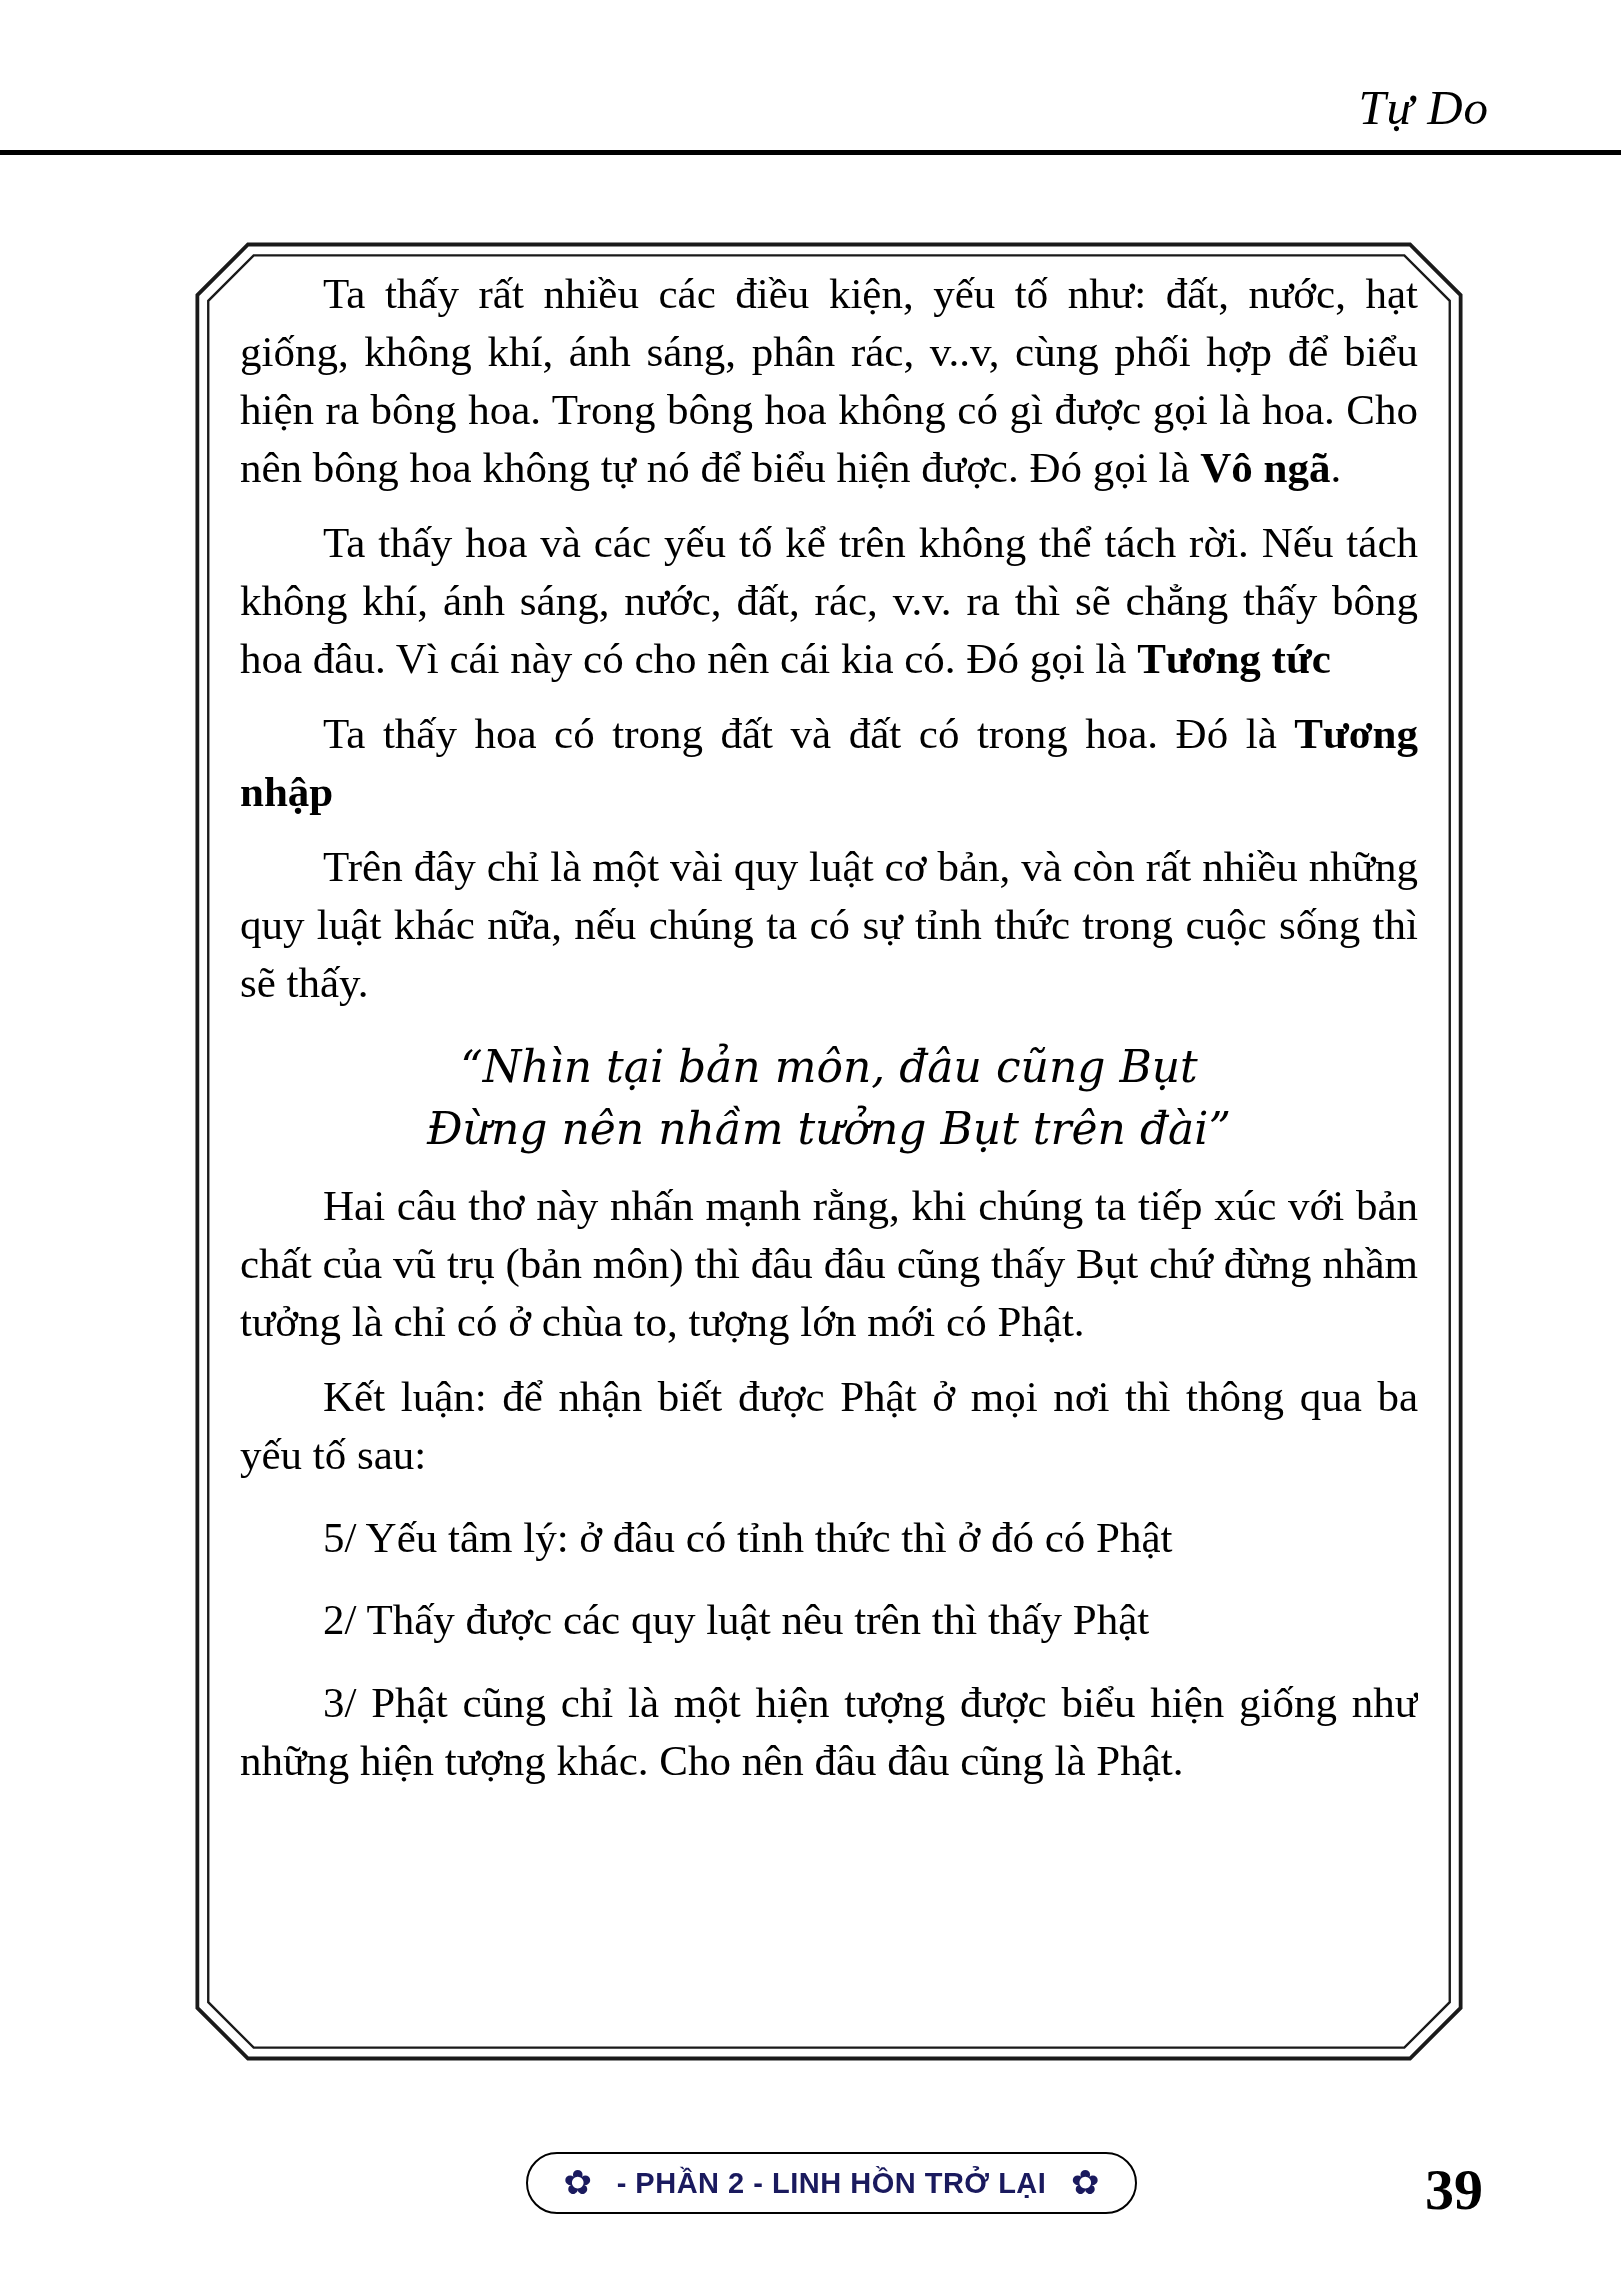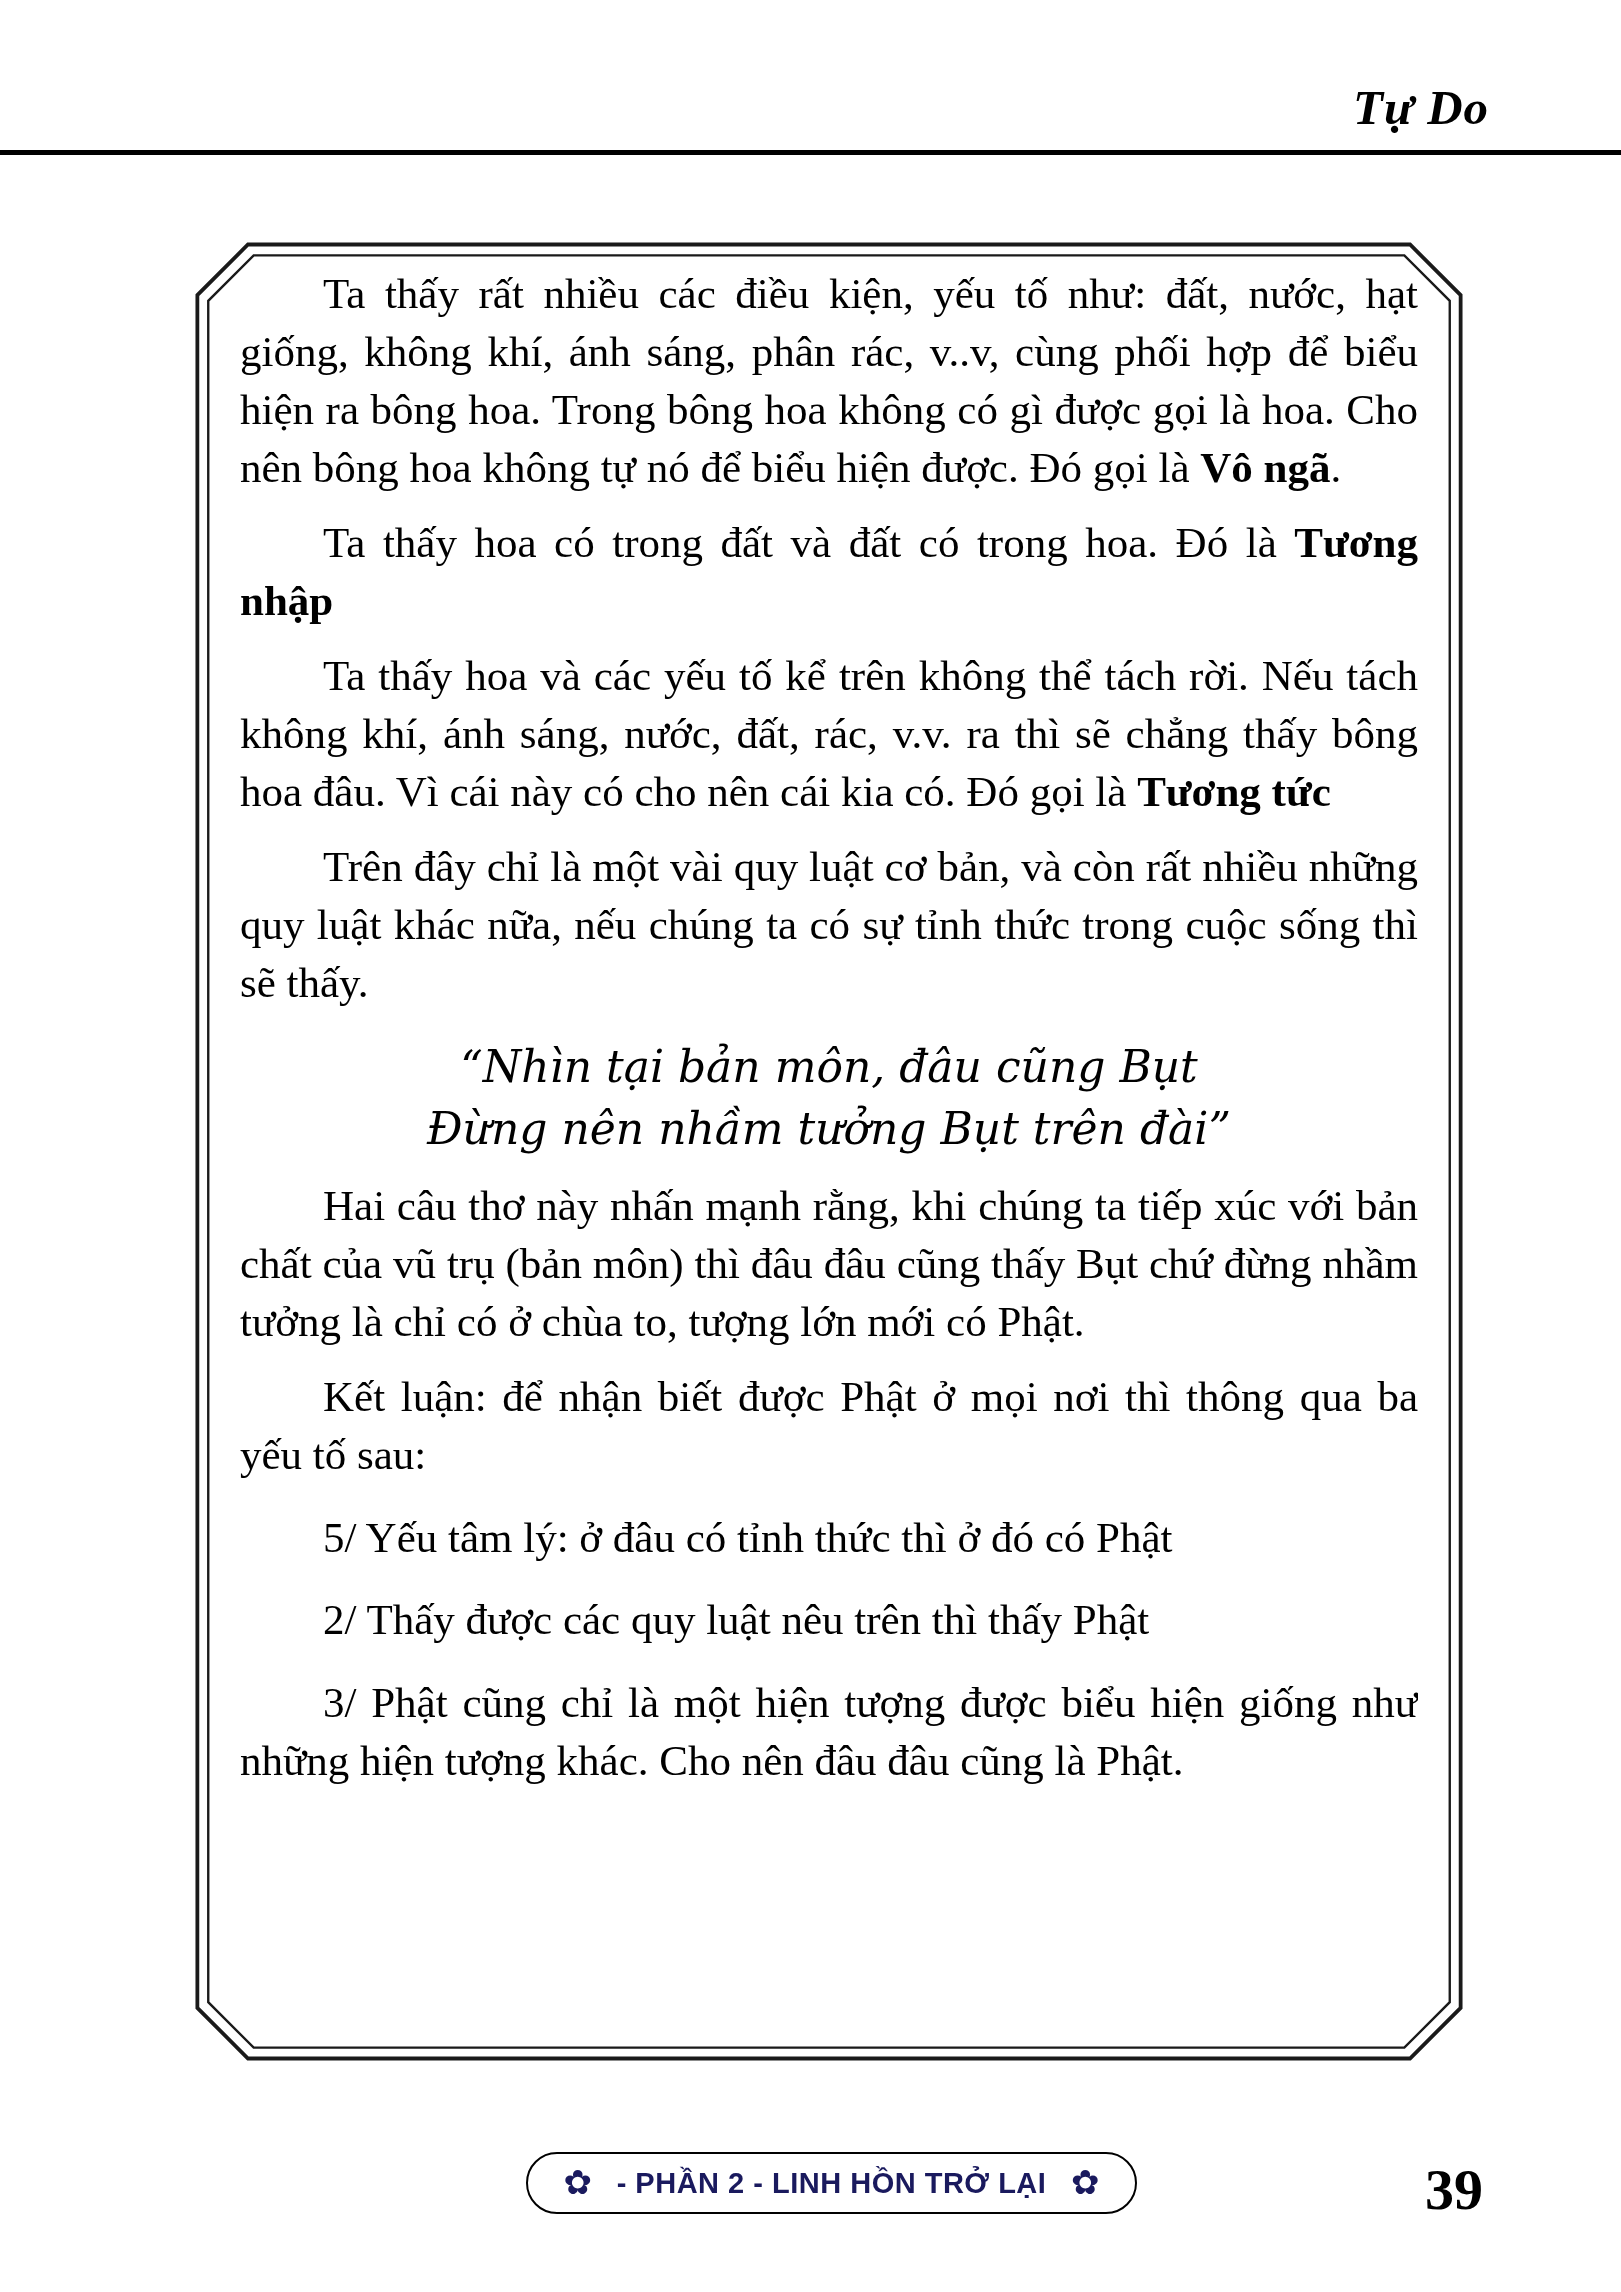--- a/index.html
+++ b/index.html
@@ -6,21 +6,21 @@
   html, body { background: #ffffff; }
   body {
     width: 1621px; height: 2292px;
     position: relative;
     font-family: "Liberation Serif", serif;
     color: var(--body_text, #000);
     overflow: hidden;
   }
   .header-title {
     position: absolute; top: 79px; right: 132px;
-    font-size: 49px; font-weight: bold; font-style: italic;
+    font-size: 49px; font-weight: normal; font-style: italic;
     letter-spacing: 0.9px;
   }
   .header-rule {
     position: absolute; top: 150px; left: 0; right: 0; height: 4.7px;
     background: #000;
   }
   .frame {
     position: absolute; left: 195px; top: 242px;
     width: 1268px; height: 1819px;
   }
@@ -78,22 +78,22 @@
   </div>
   <div class="header-rule"></div>
 
   <div class="frame">
     <svg class="frame-border" width="1268" height="1819" viewBox="0 0 1340 1922" aria-hidden="true">
       <polygon points="56,2.5 1284,2.5 1337.5,56 1337.5,1866 1284,1919.5 56,1919.5 2.5,1866 2.5,56" fill="none" stroke="#1a1a1a" stroke-width="4"></polygon>
       <polygon points="62,14 1278,14 1326,62 1326,1860 1278,1908 62,1908 14,1860 14,62" fill="none" stroke="#1a1a1a" stroke-width="2.5"></polygon>
     </svg>
     <div class="content" id="content">
         <p class="body"><span>Ta thấy rất nhiều các điều kiện, yếu tố như: đất, nước, hạt giống, không khí, ánh sáng, phân rác, v..v, cùng phối hợp để biểu hiện ra bông hoa. Trong bông hoa không có gì được gọi là hoa. Cho nên bông hoa không tự nó để biểu hiện được. Đó gọi là </span><b>Vô ngã</b><span>.</span></p>
+        <p class="body"><span>Ta thấy hoa và các yếu tố kể trên không thể tách rời. Nếu tách không khí, ánh sáng, nước, đất, rác, v.v. ra thì sẽ chẳng thấy bông hoa đâu. Vì cái này có cho nên cái kia có. Đó gọi là </span><b>Tương tức</b></p>
         <p class="body"><span>Ta thấy hoa có trong đất và đất có trong hoa. Đó là </span><b>Tương nhập</b></p>
-        <p class="body"><span>Ta thấy hoa và các yếu tố kể trên không thể tách rời. Nếu tách không khí, ánh sáng, nước, đất, rác, v.v. ra thì sẽ chẳng thấy bông hoa đâu. Vì cái này có cho nên cái kia có. Đó gọi là </span><b>Tương tức</b></p>
         <p class="body"><span>Trên đây chỉ là một vài quy luật cơ bản, và còn rất nhiều những quy luật khác nữa, nếu chúng ta có sự tỉnh thức trong cuộc sống thì sẽ thấy.</span></p>
         <p class="quote"><span>“Nhìn tại bản môn, đâu cũng Bụt</span><br><span>Đừng nên nhầm tưởng Bụt trên đài”</span></p>
         <p class="body"><span>Hai câu thơ này nhấn mạnh rằng, khi chúng ta tiếp xúc với bản chất của vũ trụ (bản môn) thì đâu đâu cũng thấy Bụt chứ đừng nhầm tưởng là chỉ có ở chùa to, tượng lớn mới có Phật.</span></p>
         <p class="body"><span>Kết luận: để nhận biết được Phật ở mọi nơi thì thông qua ba yếu tố sau:</span></p>
         <p class="list"><span>5/ Yếu tâm lý: ở đâu có tỉnh thức thì ở đó có Phật</span></p>
         <p class="list"><span>2/ Thấy được các quy luật nêu trên thì thấy Phật</span></p>
         <p class="list"><span>3/ Phật cũng chỉ là một hiện tượng được biểu hiện giống như những hiện tượng khác. Cho nên đâu đâu cũng là Phật.</span></p>
       </div>
   </div>
 

